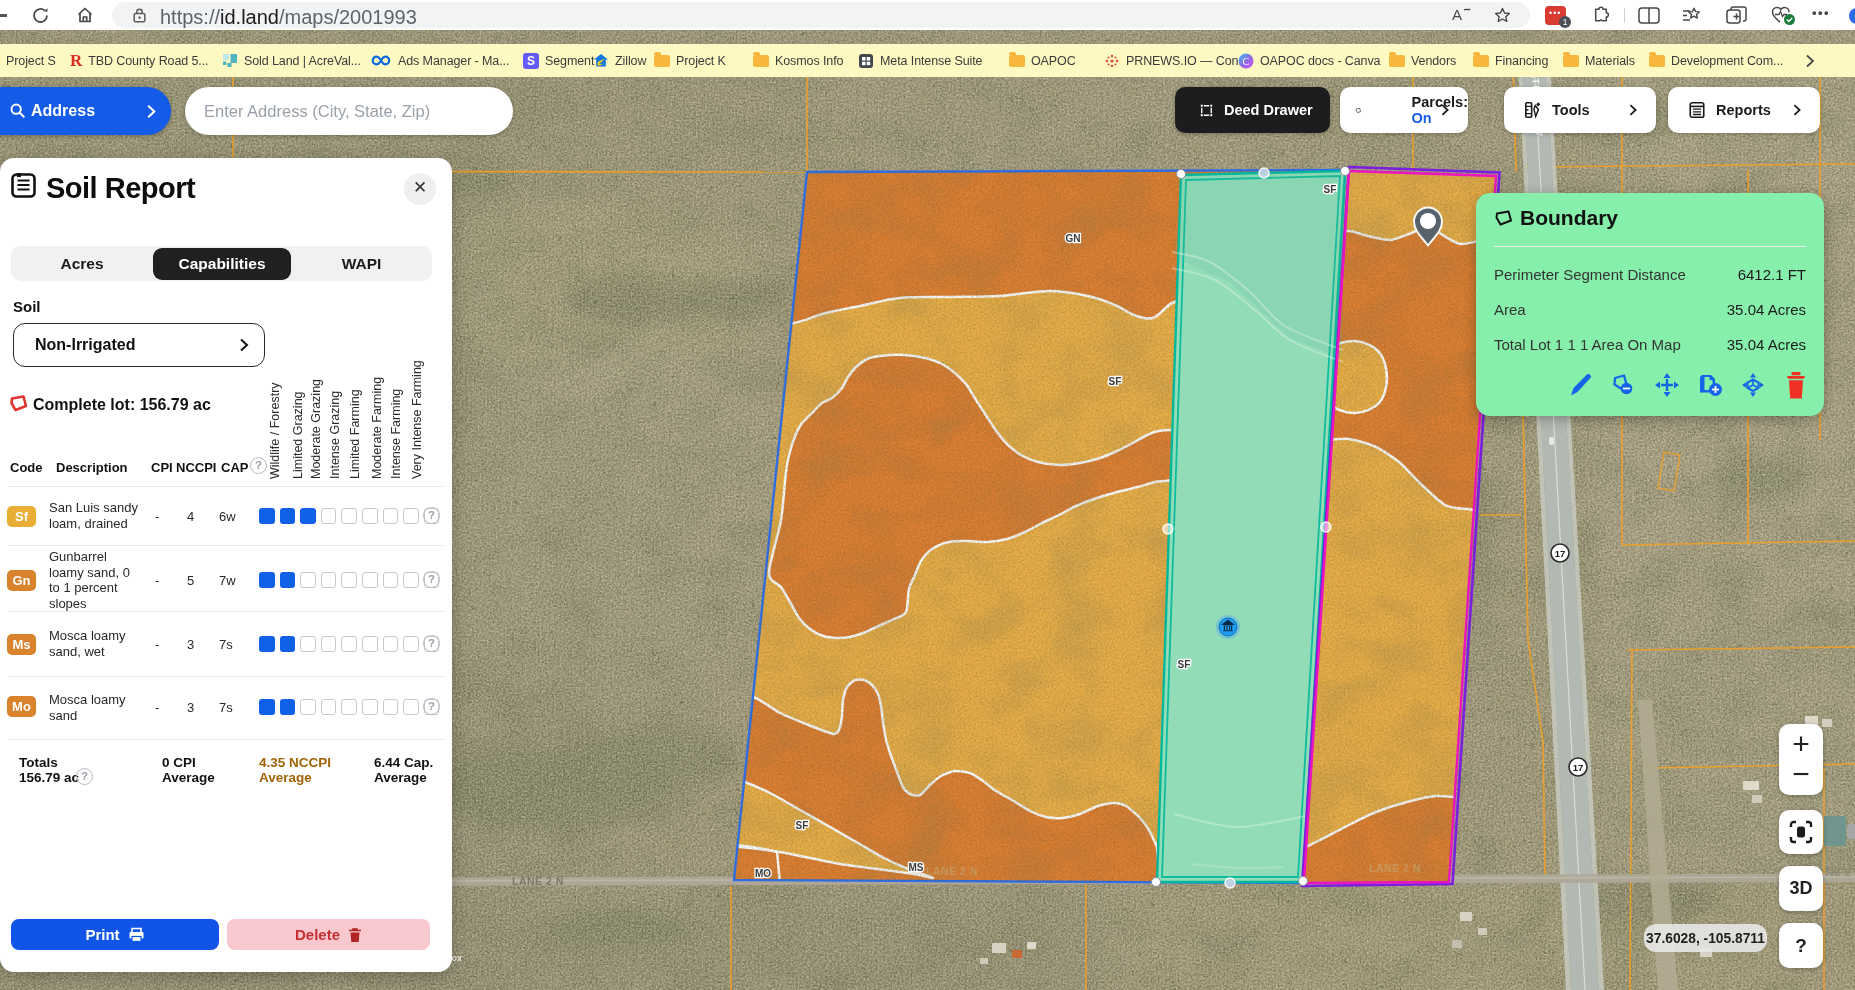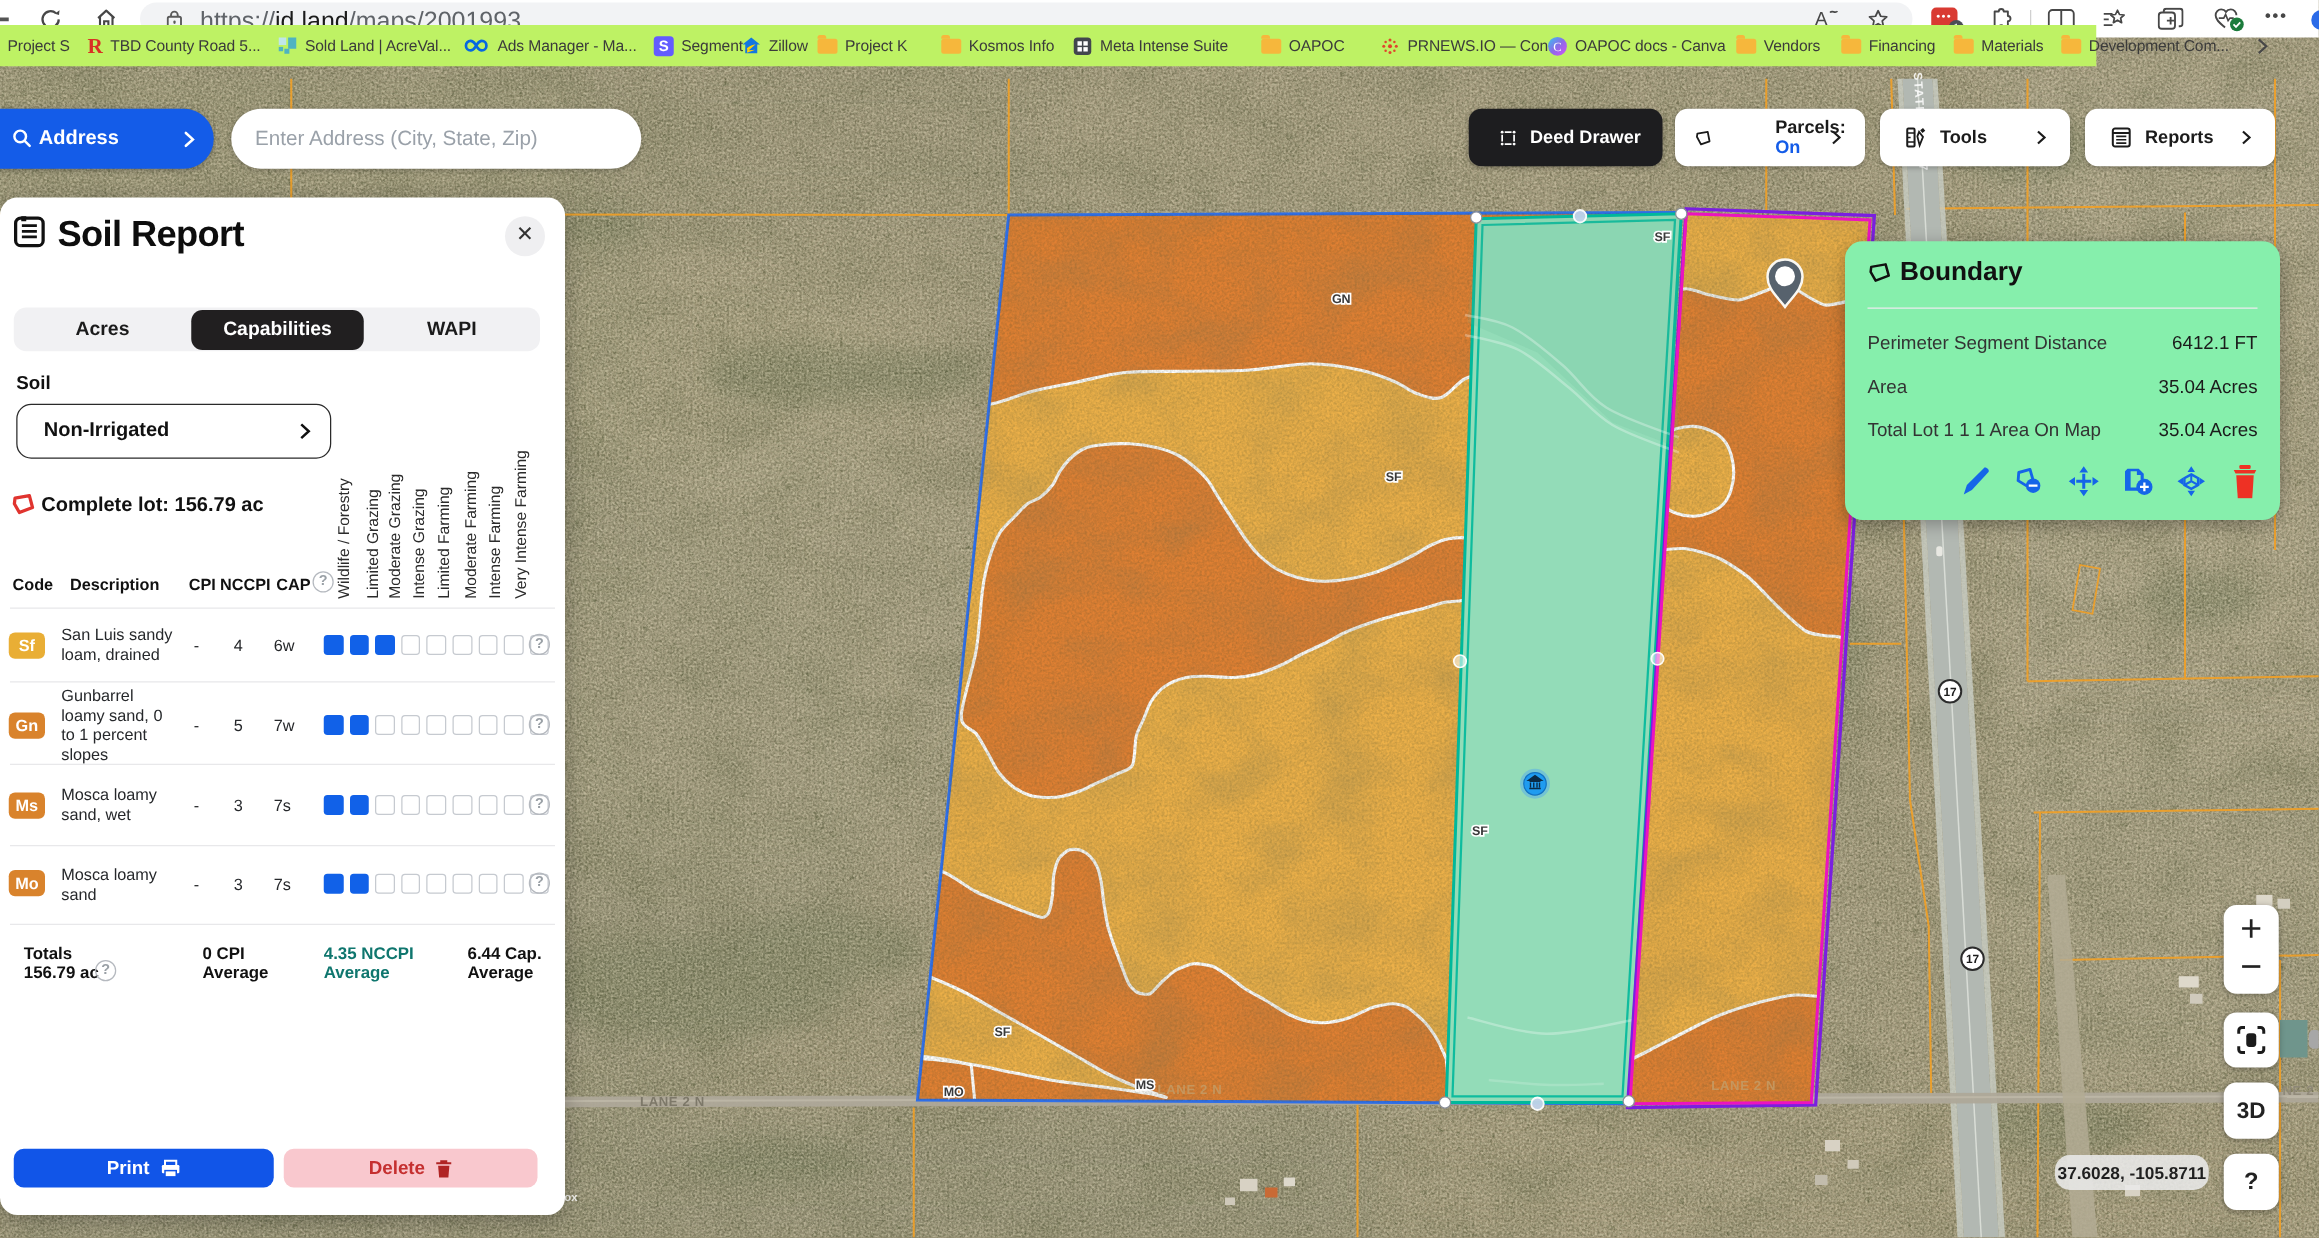--- a/index.html
+++ b/index.html
@@ -1,21 +1,21 @@
 <!DOCTYPE html>
 <html><head>
 <meta charset="utf-8">
 <style>
   * { margin:0; padding:0; box-sizing:border-box; }
   html,body { width:1855px; height:990px; overflow:hidden; font-family:"Liberation Sans", sans-serif; background:#9b9279;}
   .abs { position:absolute; }
   #mapsvg { position:absolute; left:0; top:0; z-index:0; }
   
   #topbar { position:absolute; left:0; top:0; width:1855px; height:30px; background:#fff; z-index:20; }
-  #bookbar { position:absolute; left:0; top:20px; width:1677px; height:33px; background:#bef264; z-index:20; font-size:12.5px; color:#3b3b3b; letter-spacing:-0.1px;}
+  #bookbar { position:absolute; left:0; top:44px; width:1855px; height:33px; background:#fef9c3; z-index:20; font-size:12.5px; color:#3b3b3b; letter-spacing:-0.1px;}
   .bk { position:absolute; top:0; height:33px; display:flex; align-items:center; gap:6px; white-space:nowrap;}
   .folder { width:16px; height:12px; background:#f6b73c; border-radius:2px; position:relative; }
   .folder:before { content:""; position:absolute; left:0; top:-3px; width:7px; height:3px; background:#f6b73c; border-radius:2px 2px 0 0;}
   .urltext { font-size:20px; color:#5f6368; }
   
   .mapbtn { position:absolute; z-index:10; background:#fff; border-radius:10px; box-shadow:0 1px 4px rgba(0,0,0,.25); display:flex; align-items:center; font-weight:bold; font-size:14.5px; color:#1b1b1b;}
   
   #panel { position:absolute; left:0; top:158px; width:452px; height:814px; background:#fff; border-radius:14px; box-shadow:0 4px 18px rgba(0,0,0,.25); z-index:15; }
   #bcard { position:absolute; left:1476px; top:193px; width:348px; height:223px; background:#86efac; border-radius:14px; box-shadow:0 3px 14px rgba(0,0,0,.3); z-index:12; }
   .ctrl { position:absolute; left:1779px; width:44px; background:#fff; border-radius:10px; box-shadow:0 1px 5px rgba(0,0,0,.3); z-index:10; display:flex; align-items:center; justify-content:center; font-weight:bold; color:#222;}
@@ -403,21 +403,21 @@
         </g>
         <g fill="#fff">
           <circle cx="4" cy="4" r="1.7"></circle>
           <circle cx="18" cy="4" r="1.7"></circle>
           <circle cx="4" cy="18" r="1.7"></circle>
           <circle cx="18" cy="18" r="1.7"></circle>
         </g>
       </svg>
     <span style="margin-left:10px;">Deed Drawer</span>
   </div>
-  <div class="mapbtn" style="left:1340px;top:87px;width:152px;height:46px;gap:40px;">
+  <div class="mapbtn" style="left:1340px;top:87px;width:128px;height:46px;gap:40px;">
     <svg style="margin-left:15px" width="17" height="17" viewBox="0 0 21 21">
         <path d="M4 5.5 15.5 3.5 17.5 14 8 17.5 3.5 9z" fill="none" stroke="#1b1b1b" stroke-width="2" stroke-linejoin="round"></path>
       </svg>
     <span style="margin-left:10px;">Parcels: <span style="color:#145ce8;">On</span></span>
     <svg style="position:absolute;right:16px" width="14" height="14" viewBox="0 0 16 16">
         <path d="M5 2.5 11 8l-6 5.5" fill="none" stroke="#1b1b1b" stroke-width="2"></path>
       </svg>
   </div>
   <div class="mapbtn" style="left:1504px;top:87px;width:152px;height:46px;">
     <svg style="margin-left:20px" width="18" height="20" viewBox="0 0 20 22">
@@ -558,21 +558,21 @@
 </div>
 <div class="divl" style="top:387px;"></div>
 <div class="divl" style="top:453px;"></div>
 <div class="divl" style="top:518px;"></div>
 <div class="divl" style="top:581px;"></div>
 </div>
 
   <div class="abs" style="left:19px;top:597px;font-weight:bold;font-size:13.5px;color:#111;line-height:15px;">Totals<br>156.79 ac</div>
   <div class="qm" style="left:76px;top:610px;"></div>
   <div class="abs" style="left:162px;top:597px;font-weight:bold;font-size:13.5px;color:#111;line-height:15px;">0 CPI<br>Average</div>
-  <div class="abs" style="left:259px;top:597px;font-weight:bold;font-size:13.5px;color:#0f766e;line-height:15px;">4.35 NCCPI<br>Average</div>
+  <div class="abs" style="left:259px;top:597px;font-weight:bold;font-size:13.5px;color:#a16207;line-height:15px;">4.35 NCCPI<br>Average</div>
   <div class="abs" style="left:374px;top:597px;font-weight:bold;font-size:13.5px;color:#111;line-height:15px;">6.44 Cap.<br>Average</div>
 
   <div class="abs" style="left:11px;top:761px;width:208px;height:31px;background:#1155e8;border-radius:8px;color:#fff;font-weight:bold;font-size:15px;display:flex;align-items:center;justify-content:center;gap:8px;">Print
     <svg width="17" height="16" viewBox="0 0 17 16">
         <path d="M4 5V1.5h9V5" fill="none" stroke="#fff" stroke-width="1.6"></path>
         <rect x="1.5" y="5" width="14" height="6.5" rx="1" fill="#fff"></rect>
         <rect x="4" y="9.5" width="9" height="5" fill="#fff" stroke="#1155e8" stroke-width="1.2"></rect>
       </svg>
   </div>
   <div class="abs" style="left:227px;top:761px;width:203px;height:31px;background:#f9c8ce;border-radius:8px;color:#c53030;font-weight:bold;font-size:15px;display:flex;align-items:center;justify-content:center;gap:8px;">Delete

